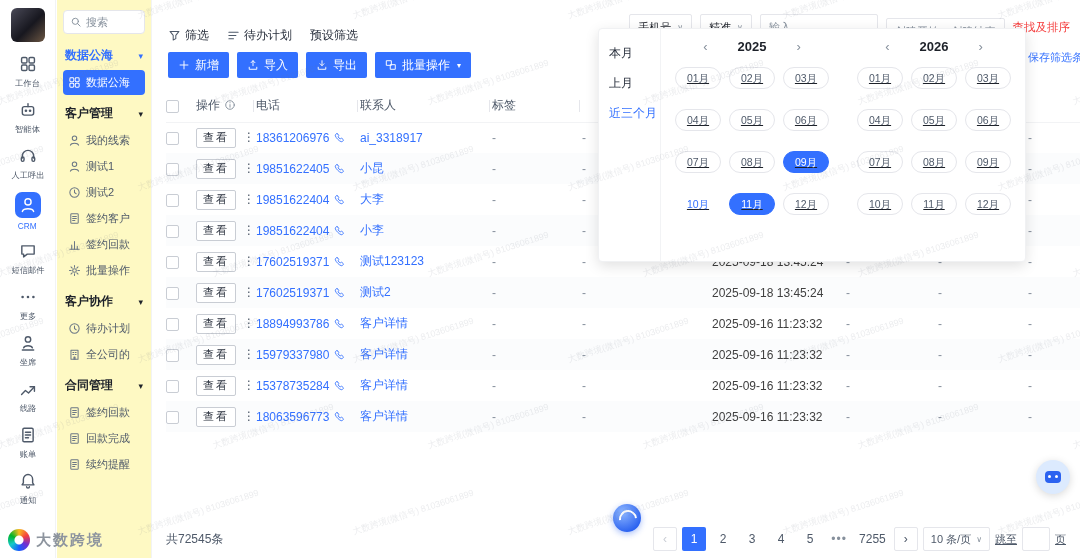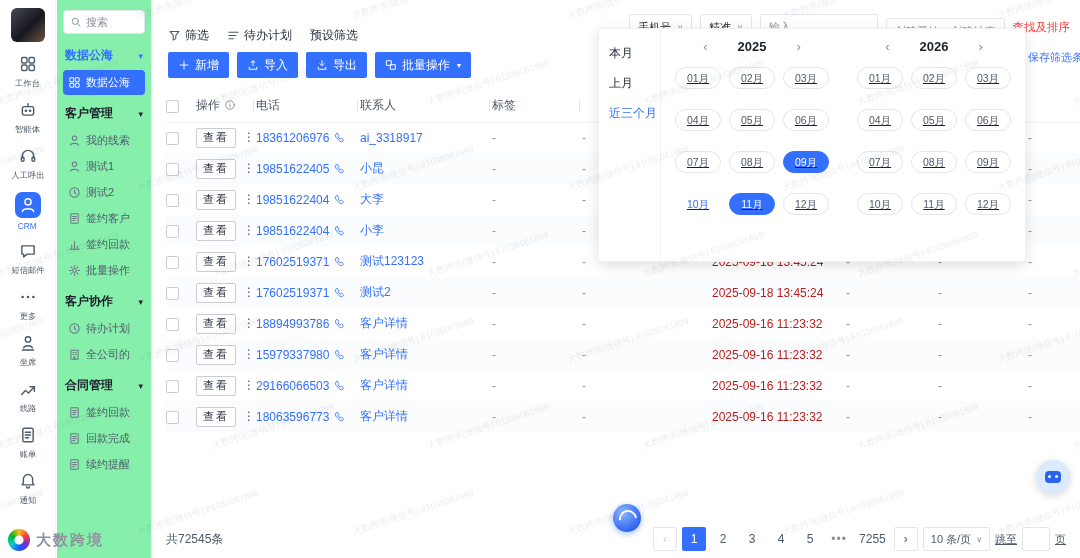--- a/index.html
+++ b/index.html
@@ -16,21 +16,21 @@
   .rail-item.active .ric{background:#3370ff;color:#fff;border-radius:7px;width:26px;height:26px;padding:4px;}
   .rail-item.active .rlabel{color:#3370ff;}
   .rail-sec{margin-top:auto;margin-bottom:46px;display:flex;flex-direction:column;align-items:center;}
   .corner-logo{position:absolute;left:8px;bottom:7px;display:flex;align-items:center;gap:6px;z-index:30;}
   .logo-badge{width:22px;height:22px;border-radius:50%;flex:none;
     background:radial-gradient(circle at 50% 50%, #fff 0 4px, transparent 5px),
       conic-gradient(#f7ba1e,#f53f3f,#722ed1,#165dff,#14c9c9,#00b42a,#f7ba1e);}
   .logo-text{font-size:15px;font-weight:bold;color:#8d949e;letter-spacing:2px;}
 
   
-  .sidebar{position:absolute;left:57px;top:0;bottom:0;width:95px;background:#86efac;border-right:1px solid #f2f3f5;padding:10px 6px;overflow:hidden;z-index:9;}
+  .sidebar{position:absolute;left:57px;top:0;bottom:0;width:95px;background:#fef9c3;border-right:1px solid #f2f3f5;padding:10px 6px;overflow:hidden;z-index:9;}
   .search-box{display:flex;align-items:center;gap:4px;height:24px;border:1px solid #e5e6eb;border-radius:4px;padding:0 6px;color:#86909c;margin-bottom:4px;background:#fff;}
   .search-box .sic{width:12px;height:12px;flex:none;color:#86909c;}
   .search-box input{border:none;outline:none;width:52px;font-size:11px;background:transparent;color:#1d2129;}
   .search-box input::placeholder{color:#86909c;}
   .group-title{display:flex;align-items:center;justify-content:space-between;font-weight:bold;font-size:12px;color:#1d2129;padding:9px 2px 6px 2px;cursor:pointer;}
   .group-title.accent{color:#3370ff;}
   .gcaret{font-size:9px;color:inherit;}
   .side-item{display:flex;align-items:center;gap:5px;height:25px;padding:0 5px;border-radius:4px;color:#4e5969;font-size:11px;cursor:pointer;white-space:nowrap;margin-bottom:1px;}
   .side-item .sic{width:13px;height:13px;color:#6b7785;flex:none;}
   .side-item.selected{background:#3370ff;color:#fff;}
@@ -63,21 +63,21 @@
   th{height:32px;font-weight:normal;color:#4e5969;text-align:left;border-bottom:1px solid #f2f3f5;font-size:12px;position:relative;padding:0 4px 0 0;white-space:nowrap;}
   .th-sep::after{content:"";position:absolute;right:2px;top:10px;height:12px;width:1px;background:#e5e6eb;}
   td{height:31px;font-size:12px;color:#4e5969;padding:0 4px 0 0;white-space:nowrap;overflow:hidden;}
   tr.zebra td{background:#fbfcfd;}
   .checkbox{display:inline-block;width:13px;height:13px;border:1px solid #c9cdd4;border-radius:2px;background:#fff;vertical-align:middle;cursor:pointer;}
   .chip{display:inline-flex;align-items:center;border:1px solid #c9cdd4;border-radius:2px;height:20px;padding:0 6px;color:#272e3b;background:#fff;font-size:11px;letter-spacing:2px;cursor:pointer;}
   .dots{color:#4e5969;margin-left:7px;cursor:pointer;font-size:12px;}
   a.link{color:#3370ff;text-decoration:none;cursor:pointer;}
   .phone-ic{color:#3370ff;margin-left:5px;width:11px;height:11px;display:inline-block;vertical-align:-1px;cursor:pointer;}
   .dash{color:#86909c;}
-  .created{color:#b91c1c;}
+  .created{color:#404040;}
   .hicon{color:#86909c;margin-left:4px;width:12px;height:12px;display:inline-block;vertical-align:-2px;}
   .gearcell{text-align:right;padding-right:2px;}
 
   
   .bottombar{position:absolute;bottom:0;left:0;right:0;height:38px;display:flex;align-items:center;padding:0 14px;color:#4e5969;background:#fff;}
   .total{font-size:12px;color:#4e5969;}
   .pager{margin-left:auto;display:flex;align-items:center;gap:5px;}
   .pbtn{min-width:24px;height:24px;border-radius:2px;display:inline-flex;align-items:center;justify-content:center;color:#4e5969;background:#fff;cursor:pointer;font-size:12px;padding:0 3px;}
   .pbtn.chev{border:1px solid #e5e6eb;background:#fff;}
   .pbtn.chev.disabled{color:#c9cdd4;cursor:default;}
@@ -613,21 +613,21 @@
               <td class="dash">-</td>
               <td class="created">2025-09-16 11:23:32</td>
               <td class="dash">-</td>
               <td class="dash">-</td>
               <td class="dash">-</td>
               <td></td>
             </tr>
             <tr class="row">
               <td><span class="checkbox"></span></td>
               <td><span class="chip">查看</span><span class="dots">⋮</span></td>
-              <td><a class="link">29166066503</a><span class="phone-ic"><svg viewBox="0 0 14 14" fill="none" stroke="currentColor" stroke-width="1.1" stroke-linecap="round" stroke-linejoin="round" style="width:100%;height:100%;display:block">
+              <td><a class="link">15378735284</a><span class="phone-ic"><svg viewBox="0 0 14 14" fill="none" stroke="currentColor" stroke-width="1.1" stroke-linecap="round" stroke-linejoin="round" style="width:100%;height:100%;display:block">
                     <path d="M4.4 2.3l1.4 1.5c.4.4.4 1 .1 1.4l-.7.9c.5 1.1 1.6 2.2 2.7 2.7l.9-.7c.4-.3 1-.3 1.4.1l1.5 1.4c.4.4.4 1.1 0 1.5l-.7.7c-.5.5-1.2.7-1.9.5C6.5 11.5 2.5 7.5 1.7 4.9c-.2-.7 0-1.4.5-1.9l.7-.7c.4-.4 1.1-.4 1.5 0z"></path>
                   </svg></span></td>
               <td><a class="link">客户详情</a></td>
               <td class="dash">-</td>
               <td class="dash">-</td>
               <td class="created">2025-09-16 11:23:32</td>
               <td class="dash">-</td>
               <td class="dash">-</td>
               <td class="dash">-</td>
               <td></td>

